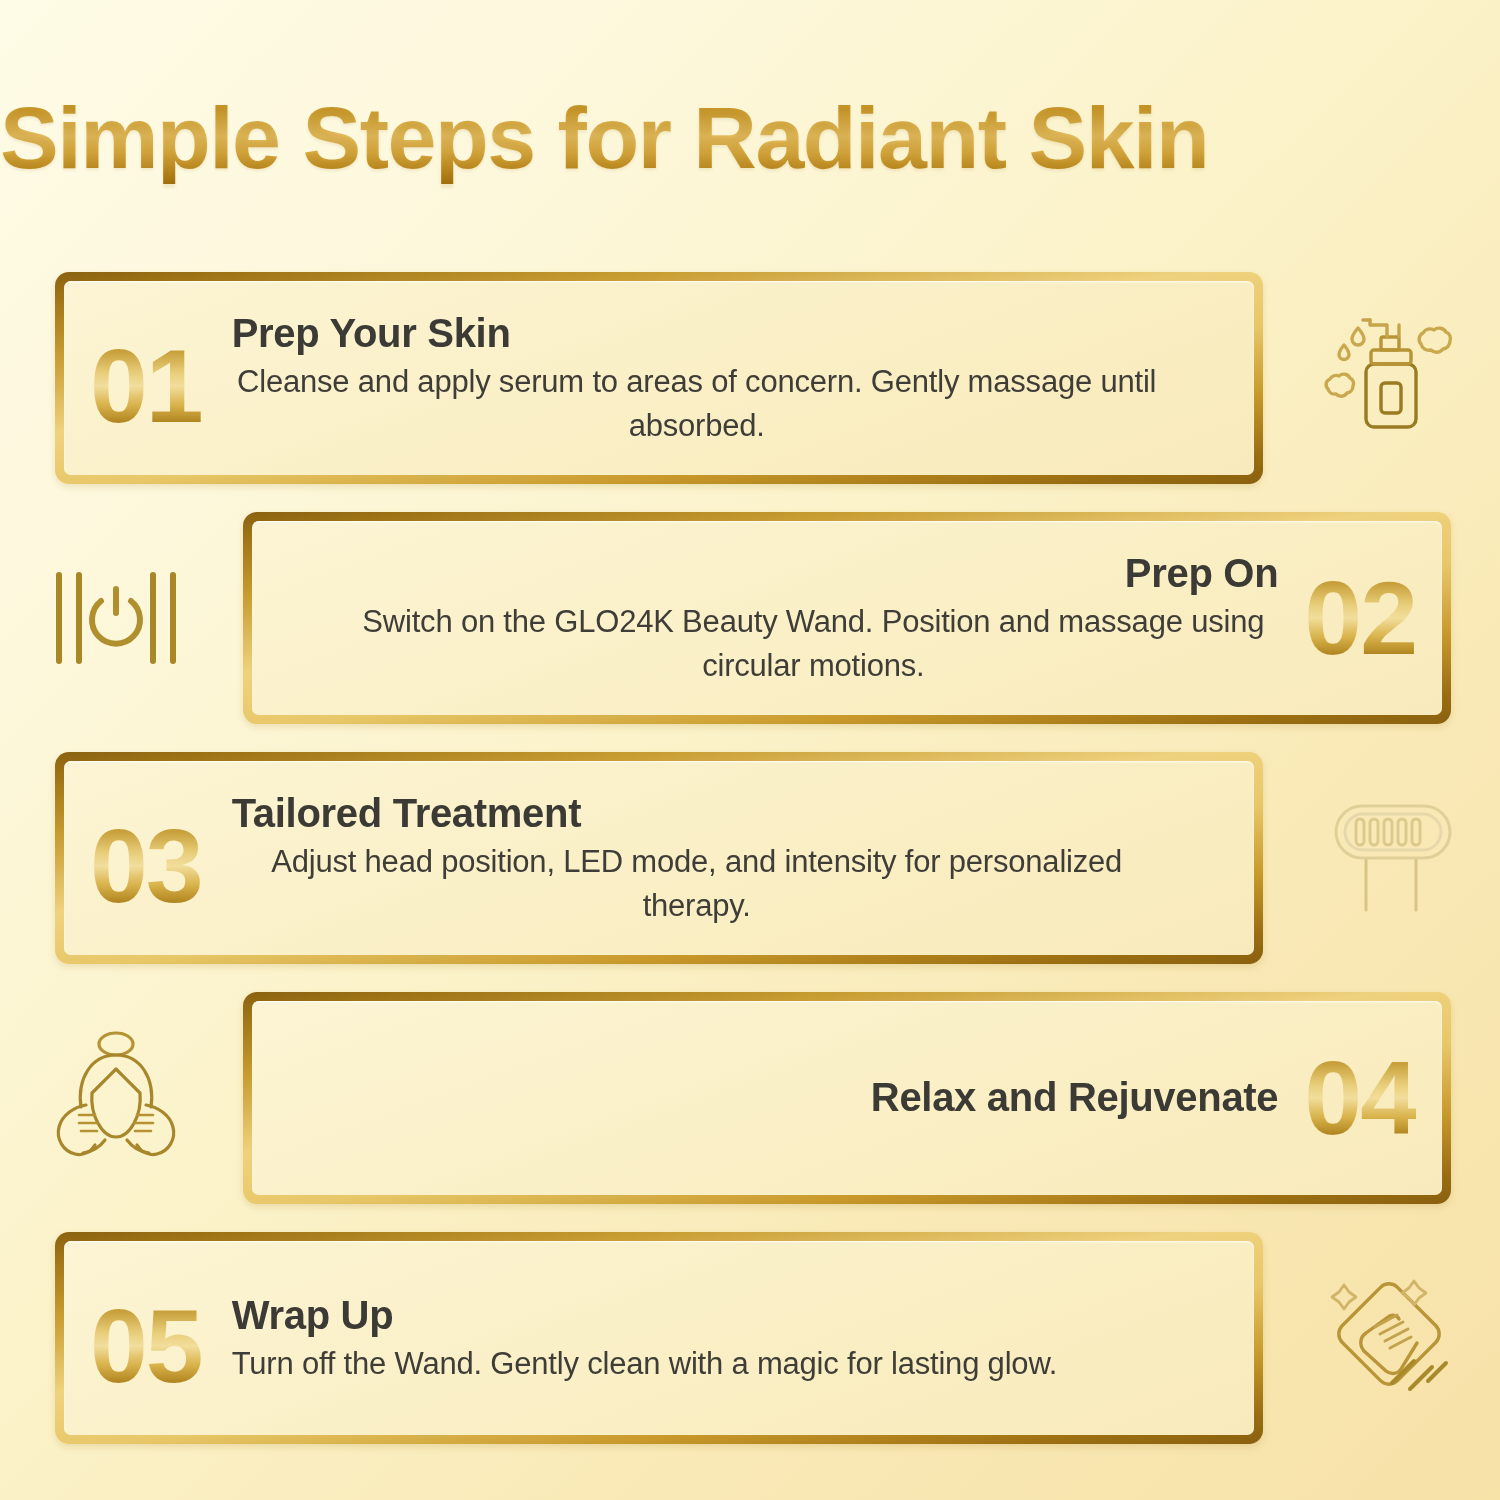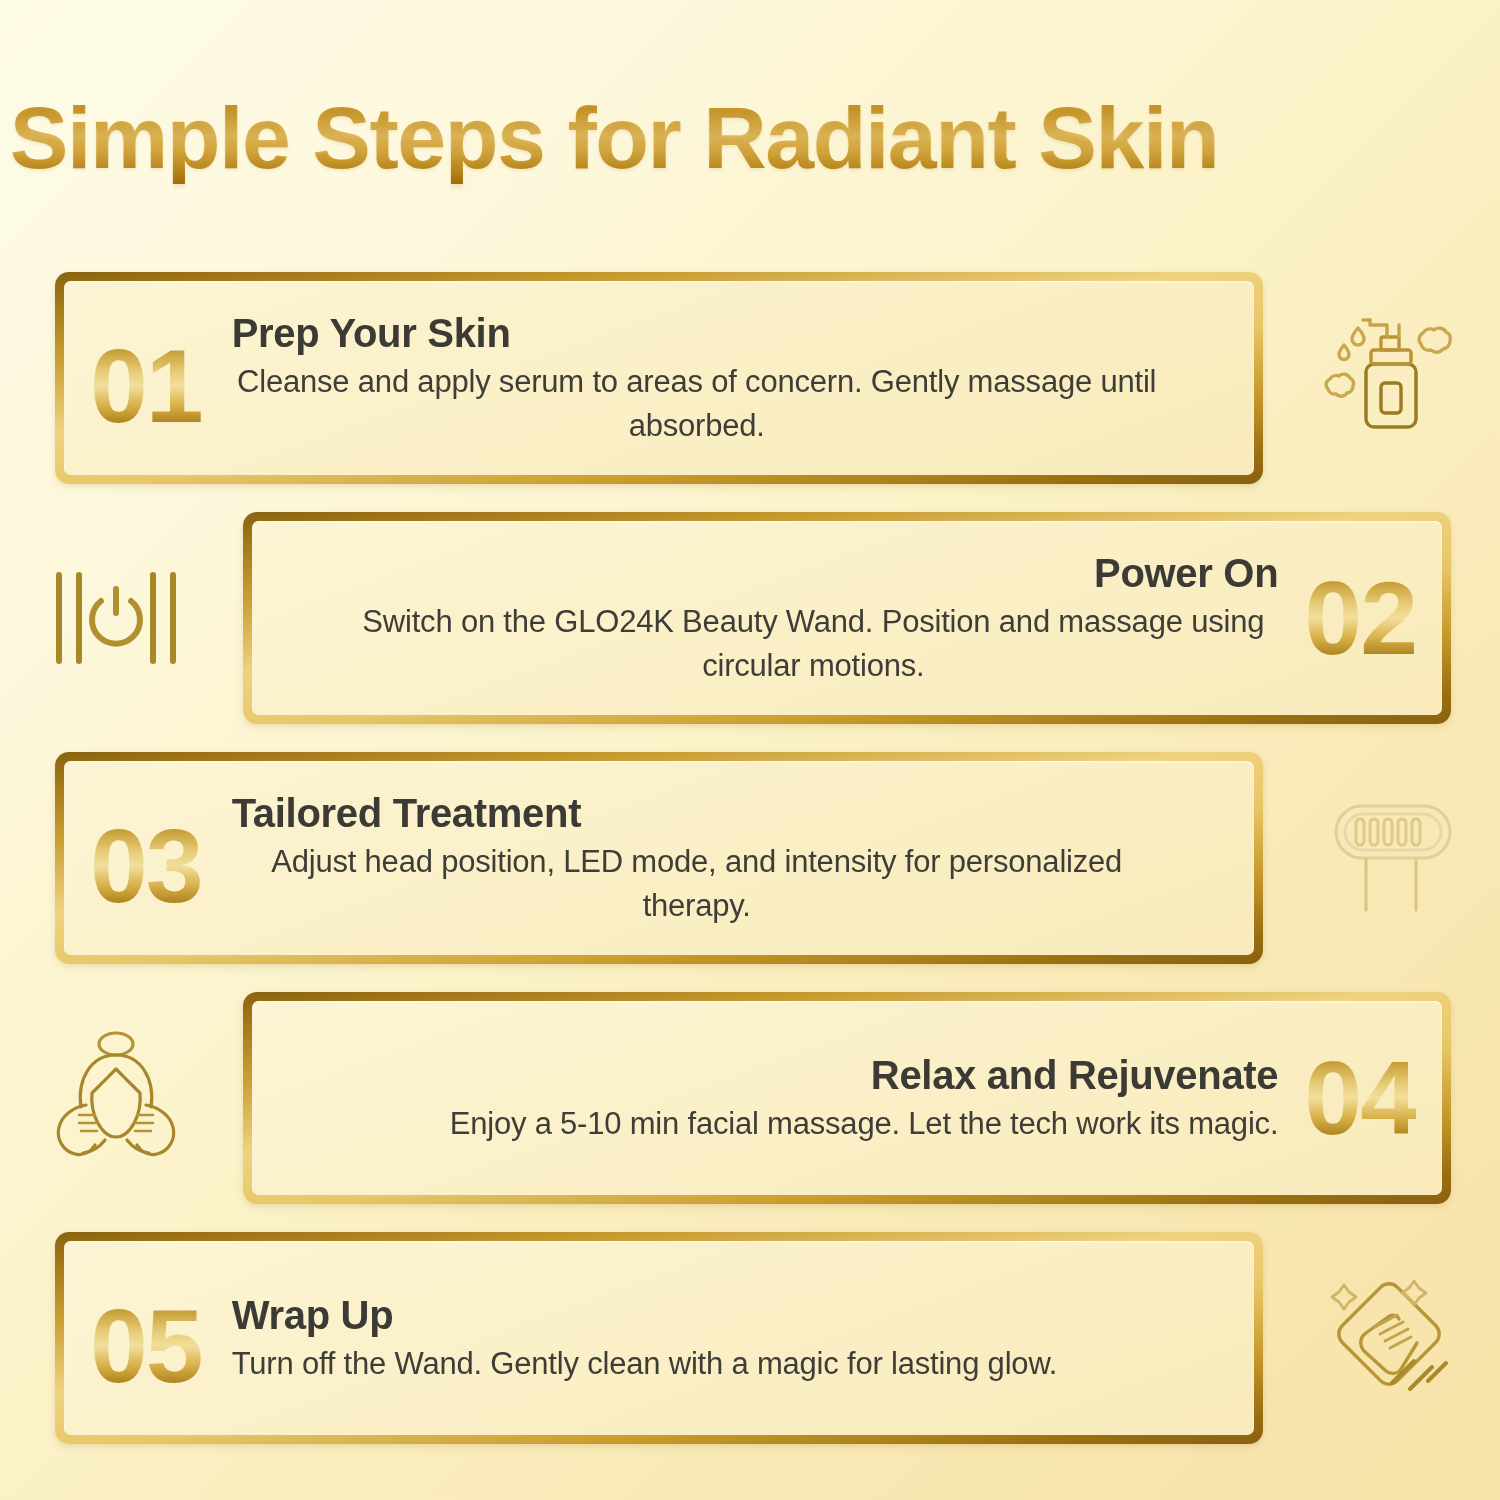--- a/index.html
+++ b/index.html
@@ -20,21 +20,21 @@
         #F7E2A8 100%);
     position: relative;
   }
 
   
   .title-wrap {
     position: absolute;
     top: 92px;
     left: 0;
     width: 1228px;
-    text-align: center;
+    text-align: left;
   }
   .title {
     display: inline-block;
     font-size: 88px;
     font-weight: bold;
     letter-spacing: -1.5px;
     line-height: 1.05;
     background: linear-gradient(180deg,
         #B8871B 0%,
         #C9982A 18%,
@@ -199,21 +199,21 @@
         <path d="M12 76 a7 7 0 0 1 9 -3 a7 7 0 0 1 11 2 a6 6 0 0 1 3 8 a7 7 0 0 1 -6 7 a7 7 0 0 1 -11 1 a7 7 0 0 1 -8 -5 a6 6 0 0 1 2 -10z" stroke="#C9A84E"></path>
       </svg>
     </div>
   </div>
 
   <div class="step right">
     <div class="card">
       <div class="card-inner">
         <div class="num">02</div>
         <div class="txt">
-          <div class="step-title">Power On</div>
+          <div class="step-title">Prep On</div>
           <div class="step-desc">Switch on the GLO24K Beauty Wand. Position and massage using circular motions.</div>
         </div>
       </div>
     </div>
     <div class="side-icon icon-left">
       <svg width="150" height="130" viewBox="0 0 150 130" fill="none" stroke="#B08F2E" stroke-width="6" stroke-linecap="round">
 
         <path d="M18 22 V108" stroke="#A98726"></path>
         <path d="M38 22 V108" stroke="#A98726"></path>
 
@@ -253,21 +253,20 @@
       </svg>
     </div>
   </div>
 
   <div class="step right">
     <div class="card">
       <div class="card-inner">
         <div class="num">04</div>
         <div class="txt">
           <div class="step-title">Relax and Rejuvenate</div>
-          <div class="step-desc">Enjoy a 5-10 min facial massage. Let the tech work its magic.</div>
         </div>
       </div>
     </div>
     <div class="side-icon icon-left">
       <svg width="155" height="150" viewBox="0 0 155 150" fill="none" stroke="#A8862B" stroke-width="3.2" stroke-linecap="round" stroke-linejoin="round">
 
         <ellipse cx="77" cy="21" rx="17" ry="11" stroke="#B59334"></ellipse>
 
         <path d="M42 84 c-4 -28 10 -52 35 -52 c25 0 39 24 35 52" stroke="#A8862B"></path>
 

